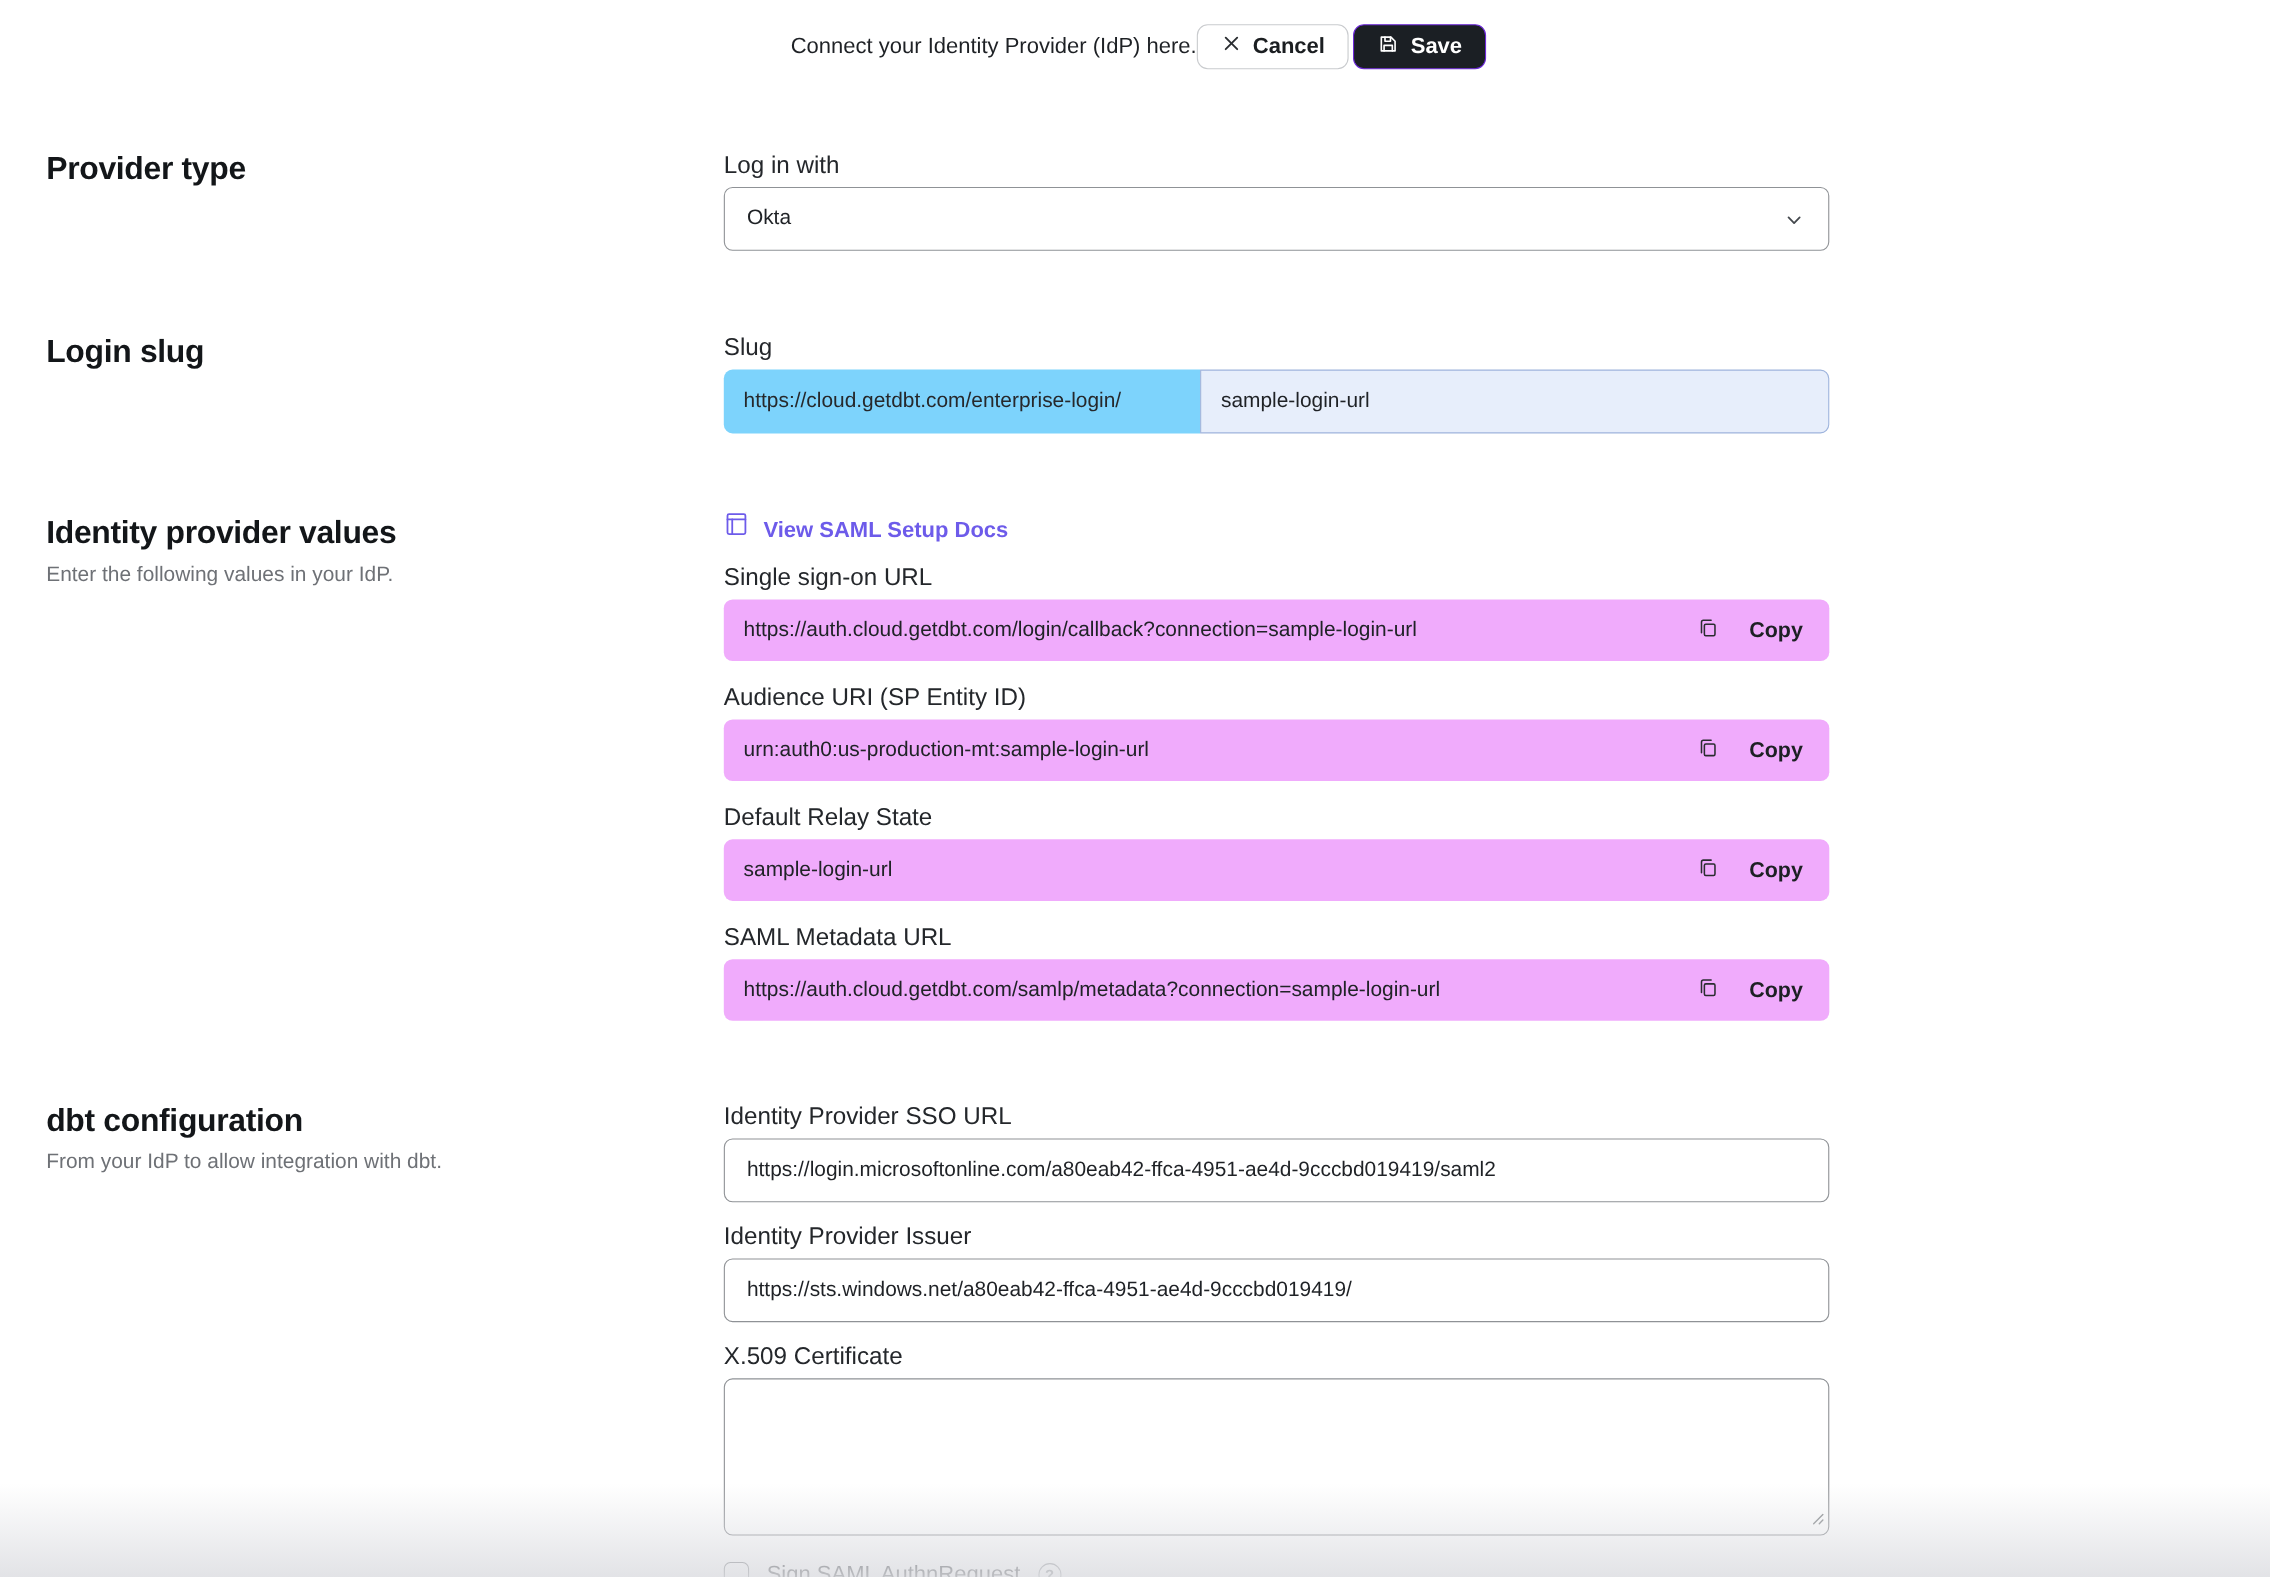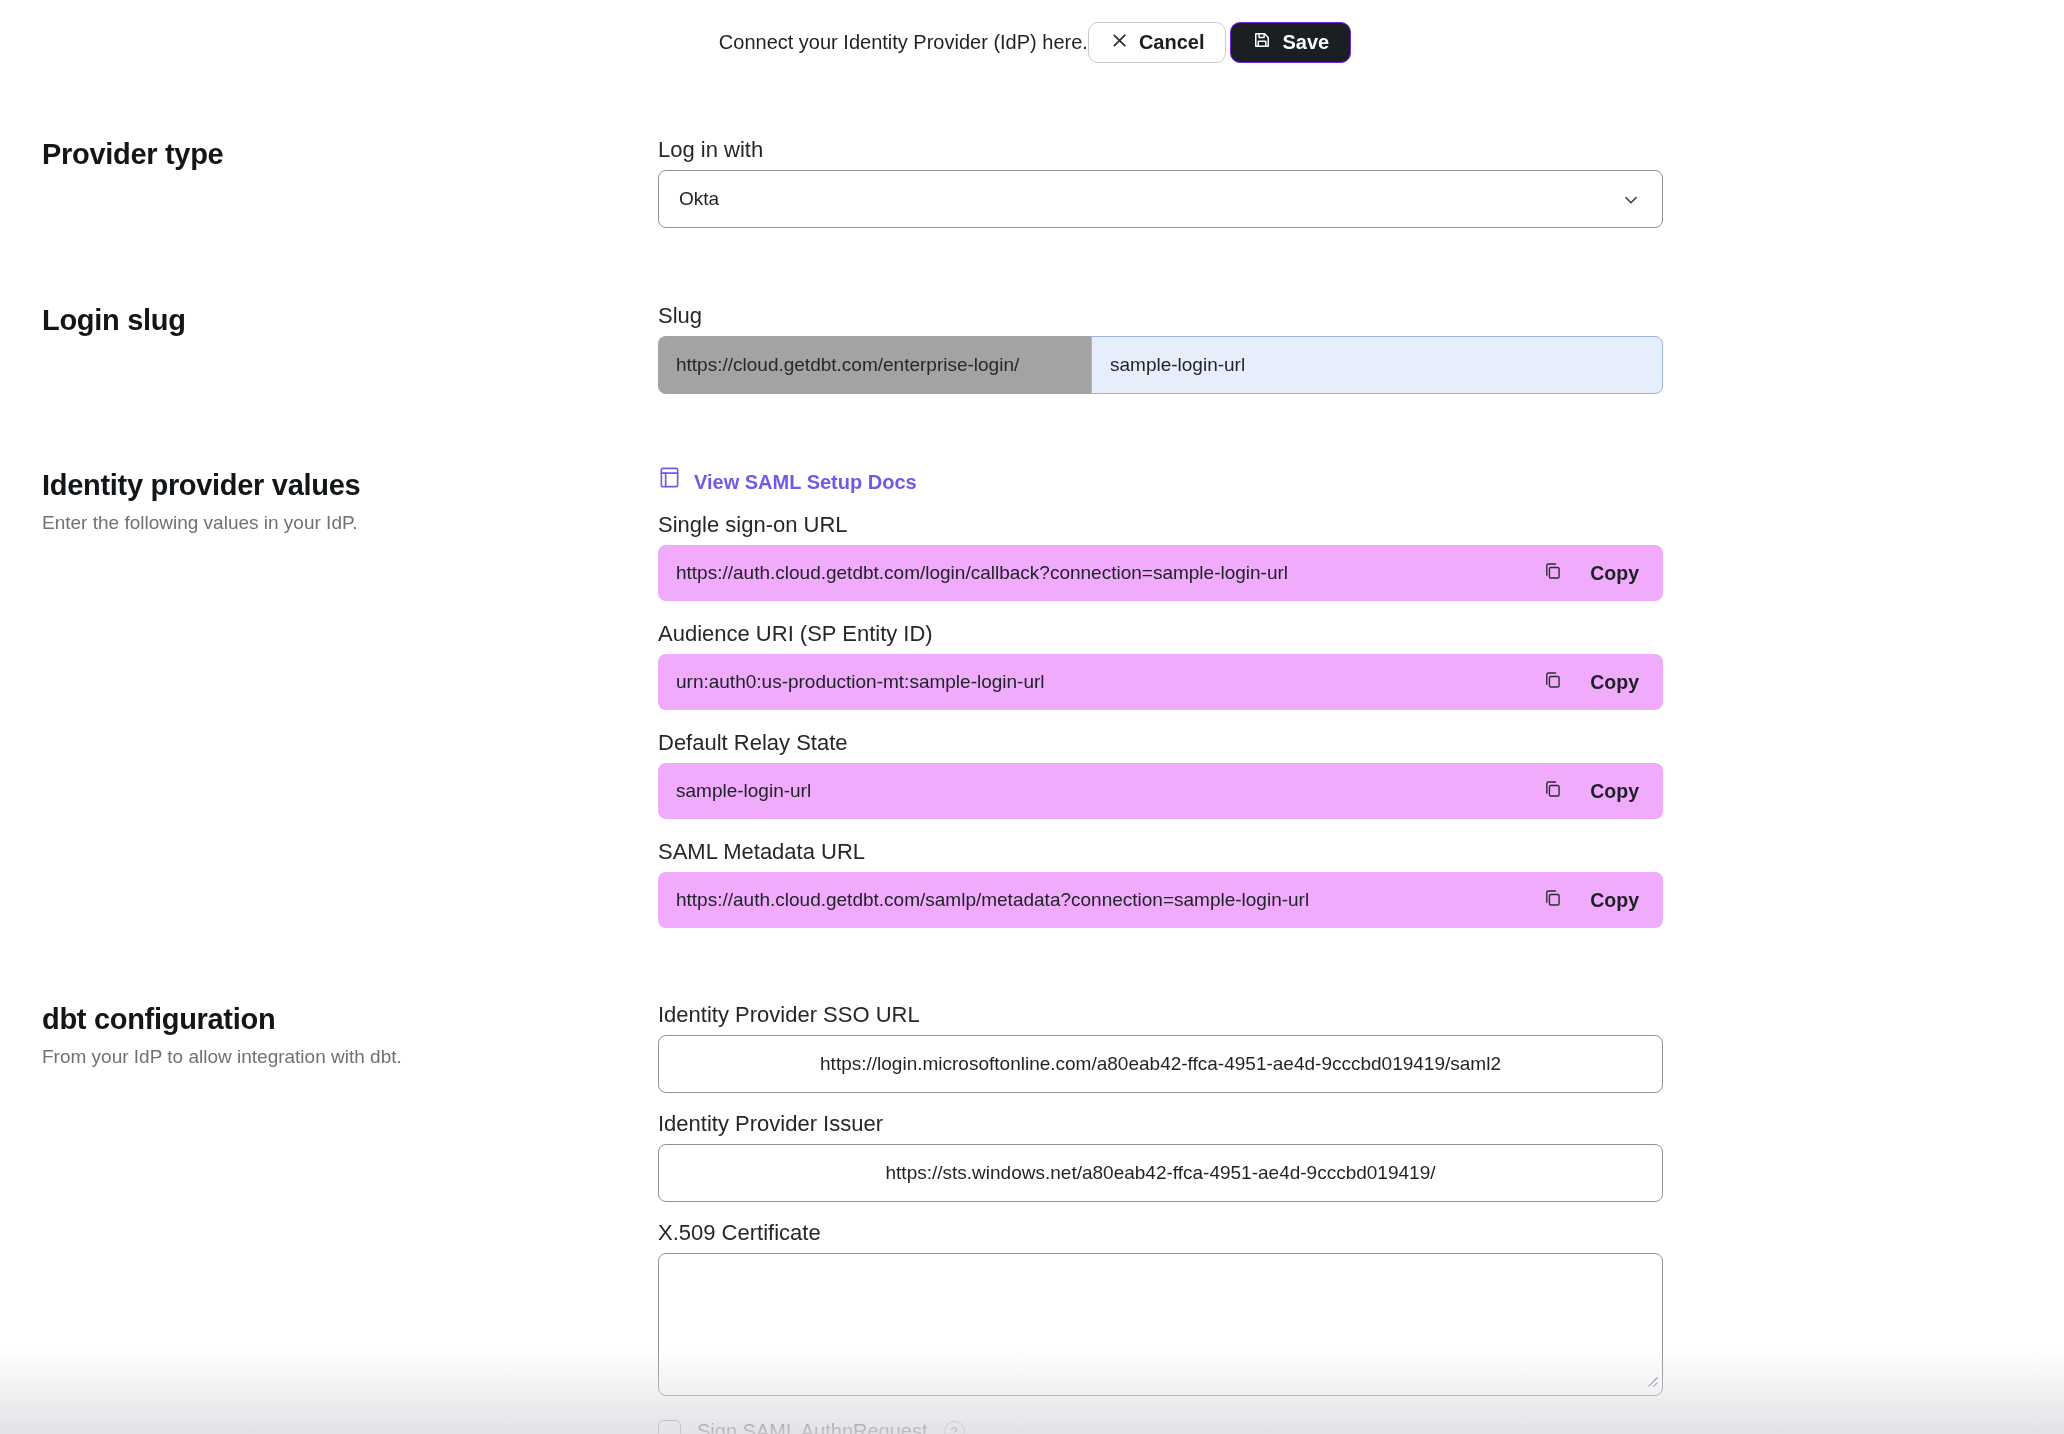--- a/index.html
+++ b/index.html
@@ -68,40 +68,39 @@
   .select, .text-input {
     width: 100%;
     height: 58px;
     border: 1px solid #8f9296;
     border-radius: 8px;
     background: #ffffff;
     font-size: 19px;
     font-family: inherit;
     color: #1f2226;
     padding: 1px 20px;
-    text-align: center;
   }
   .select {
     position: relative;
     display: flex;
     align-items: center;
     font-weight: 500;
     cursor: pointer;
   }
   .select .chev { position: absolute; right: 20px; top: 18px; }
 
   
   .slug-group { display: flex; height: 58px; }
   .slug-prefix {
     flex: none;
     width: 433px;
     display: flex;
     align-items: center;
     padding-left: 18px;
-    background: #a3a3a3;
+    background: #7dd3fc;
     border-radius: 8px 0 0 8px;
     font-size: 19px;
     color: #26282b;
     white-space: nowrap;
   }
   .slug-input {
     flex: 1;
     min-width: 0;
     height: 58px;
     background: #e7eefb;

